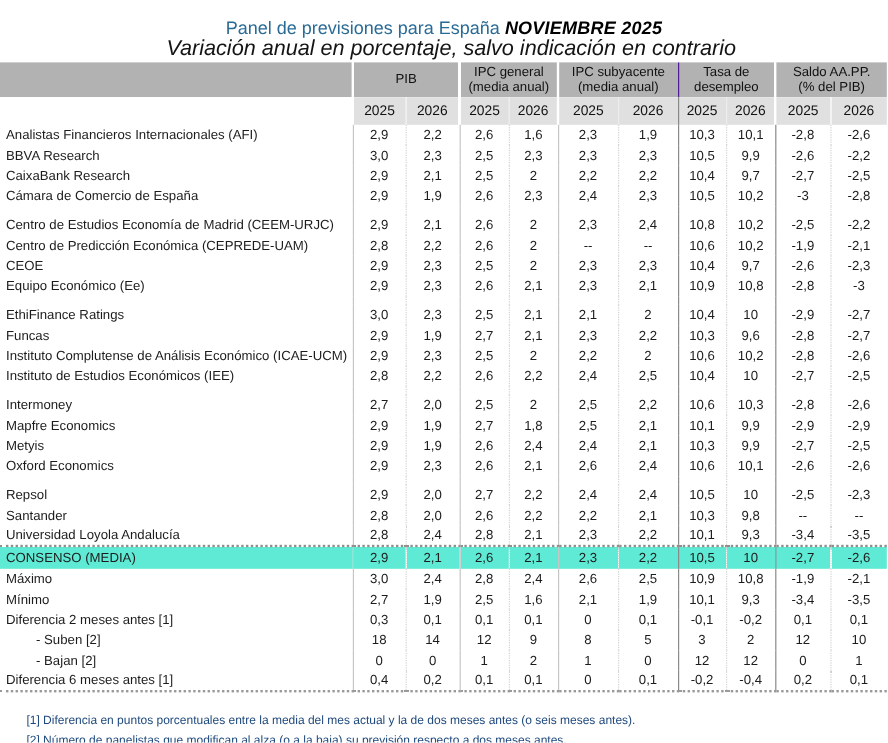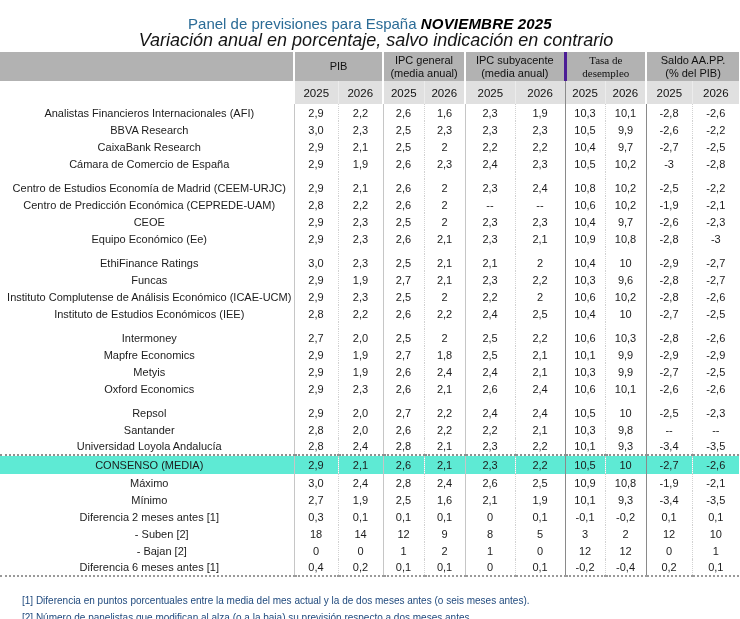--- a/index.html
+++ b/index.html
@@ -18,35 +18,35 @@
   table { width:678px; border-collapse:collapse; table-layout:fixed; margin-top:4px; }
   th, td { font-weight:normal; overflow:hidden; white-space:nowrap; }
 
   
   .group-row th {
     background:#b2b2b2; height:29px; vertical-align:middle;
     font-size:11px; color:#111; text-align:center; line-height:13px;
   }
   .group-row th.corner { background:#b2b2b2; }
   .group-row th.wsep { border-left:2px solid #fff; }
-  .group-row th.dsep { border-left:3px solid #4c1d95;font-family:Liberation Serif, serif; }
+  .group-row th.dsep { border-left:1px solid #4c1d95; }
 
   
   .year-row th {
     background:#e0e0e0; height:23px; font-size:11.5px; color:#111;
     text-align:center; vertical-align:middle;
   }
   .year-row th.corner { background:#fff; }
   .year-row th.y-light { border-left:2px solid #fff; }
   .year-row th.y-dark  { border-left:1px solid #8a8a8a; }
   .year-row th.y-dot   { border-left:1px solid #ececec; }
 
   
   tbody td { height:17px; font-size:11px; vertical-align:middle; }
-  td.lbl { text-align:center; padding-left:5px; }
+  td.lbl { text-align:left; padding-left:5px; }
   td.lbl.indent { padding-left:30px; }
   td.num { text-align:center; }
   td.bl-light { border-left:1px solid #c6c6c6; }
   td.bl-dark  { border-left:1px solid #8a8a8a; }
   td.bl-dot   { border-left:1px dotted #d2d2d2; }
   tr.gap td { height:7px; }
   tr.consensus td { background:#5eead4; border-top:2px dotted #8f8f8f; height:19px; }
   tr.lastrow td { border-bottom:2px dotted #9a9a9a; }
 
   

